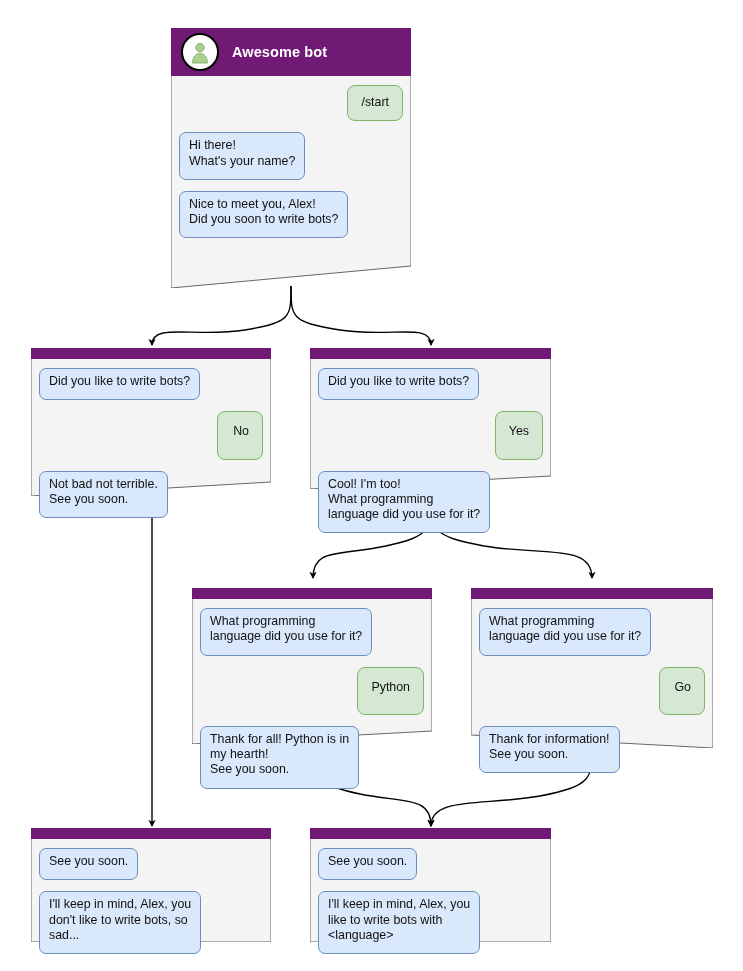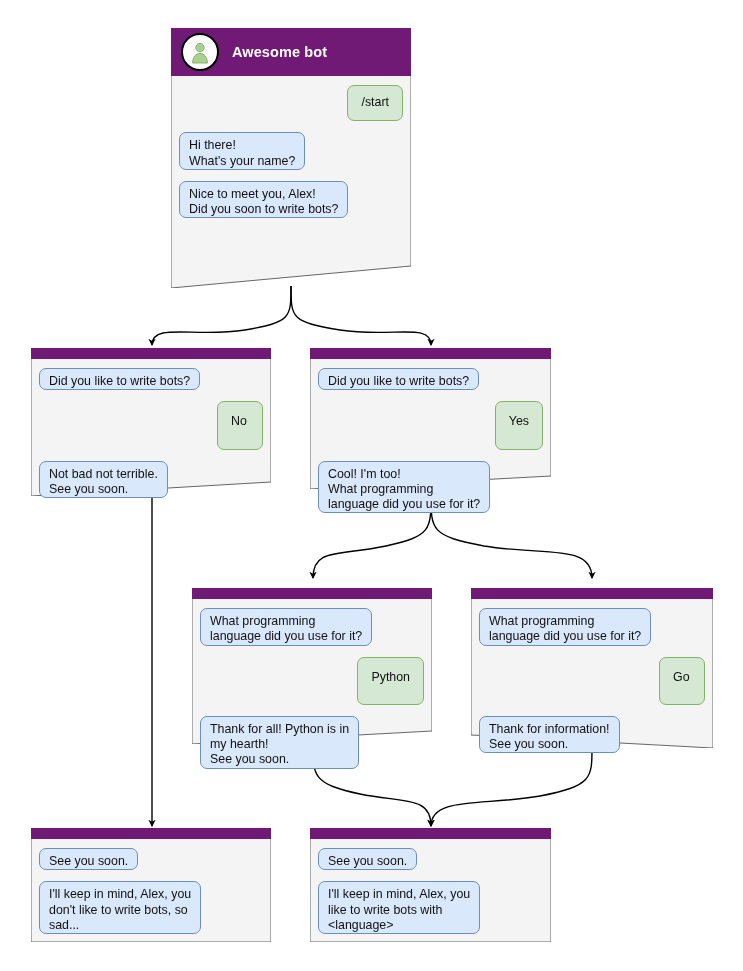--- a/index.html
+++ b/index.html
@@ -102,35 +102,36 @@
   }
   .msg-row.left  { justify-content: flex-start; }
   .msg-row.right { justify-content: flex-end; }
 
   .bubble {
     border-radius: 7px;
     border: 1px solid;
     font-size: 12.4px;
     line-height: 15.3px;
     color: #111111;
-    padding: 5px 9px 0 9px;
+    padding: 5px 9px 10px 9px;
     box-sizing: border-box;
     white-space: pre-line;
     max-width: 86%;
   }
   .bubble.bot {
     background: #dae8fc;
     border-color: #6c8ebf;
   }
   .bubble.user {
     background: #d5e8d4;
     border-color: #82b366;
     padding: 9px 13px 10px 13px;
     min-width: 46px;
-    text-align: left;
+    text-align: right;
+    border-radius: 8px;
   }
   .bubble.user.pad-tall {
     padding: 12px 13px 19px 13px;
   }
 </style>
 </head>
 <body>
 
 <div id="canvas">
 

